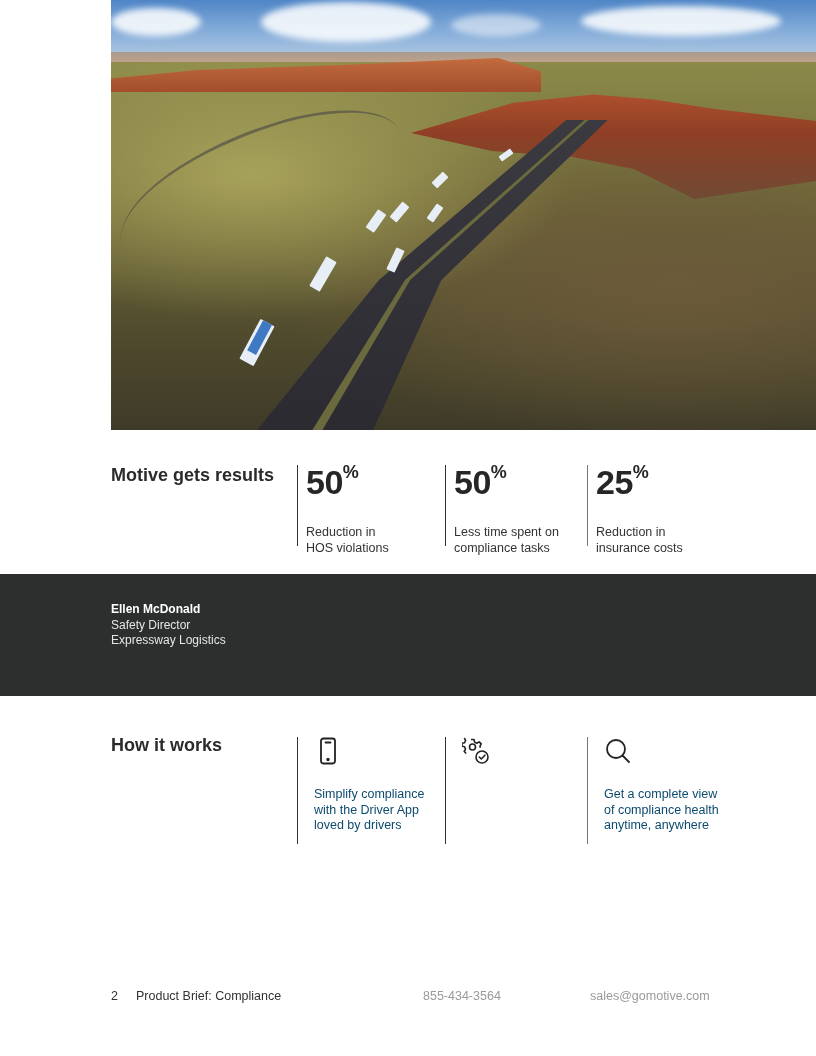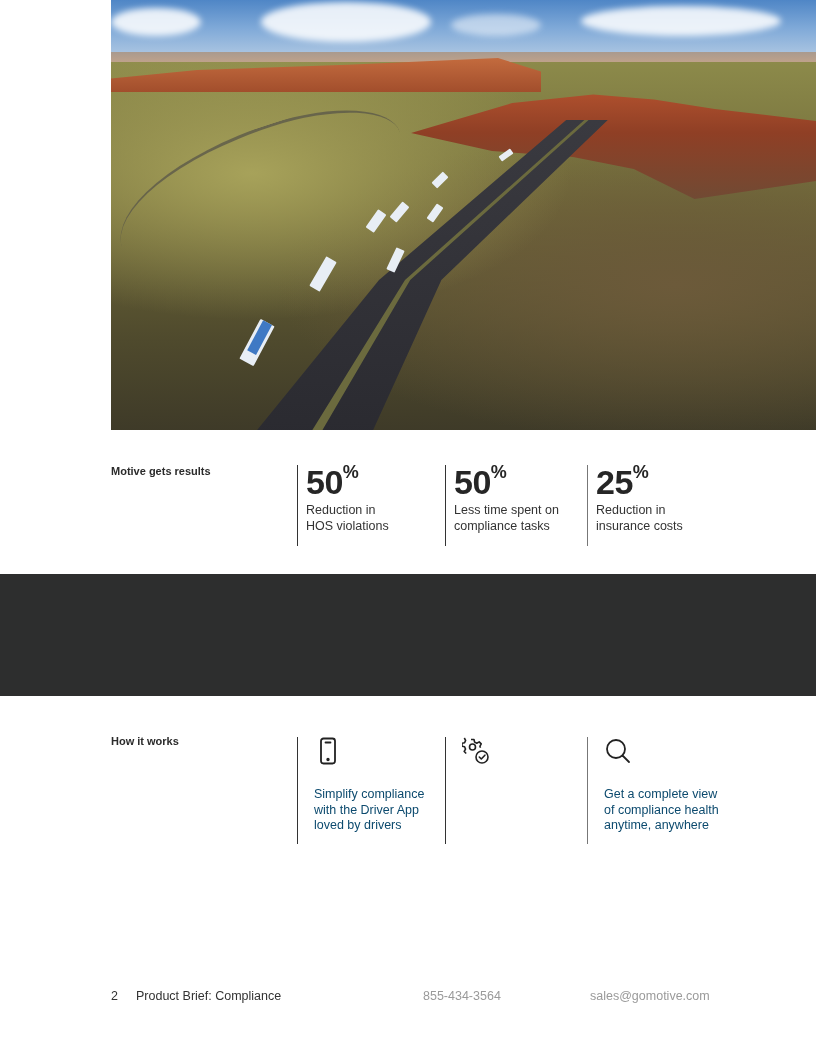--- a/index.html
+++ b/index.html
@@ -50,28 +50,28 @@
     .hero .truck { position: absolute; background: #e8eef5; border-radius: 1px; }
     .hero .trailer { position: absolute; background: #3f79c4; }
     .hero .side-road {
       position: absolute; left: 0; top: 130px; width: 300px; height: 120px;
       border-top: 3px solid #5d5a4a; border-radius: 60% 40% 0 0;
       transform: rotate(-18deg); opacity: 0.8;
     }
 
     
     .section-label {
-      position: absolute; left: 111px; font-size: 11px; font-weight: bold; color: #2b2b2b;
+      position: absolute; left: 111px; font-size: 18px; font-weight: bold; color: #2b2b2b;
     }
     .stat {
       position: absolute; border-left: 1px solid #333; padding-left: 8px;
     }
     .stat .num { font-size: 34px; font-weight: bold; color: #262626; line-height: 1; letter-spacing: -0.5px; }
     .stat .num sup { font-size: 18px; font-weight: bold; vertical-align: top; position: relative; top: -2px; }
-    .stat .desc { font-size: 12.5px; color: #333; line-height: 15.5px; margin-top: 4px; }
+    .stat .desc { font-size: 12.5px; color: #333; line-height: 15.5px; margin-top: 26px; }
 
     
     .testimonial {
       position: absolute; left: 0; top: 574px; width: 816px; height: 122px; background: #2d2e2e;
       color: #ffffff;
     }
     .t-person { position: absolute; left: 111px; top: 28px; font-size: 12px; line-height: 15.5px; }
     .t-name { font-weight: bold; }
     .t-role, .t-company { color: #e6e6e6; }
     .t-quote {
@@ -130,20 +130,25 @@
 <div class="stat" style="left:445px;top:465px;height:81px;">
   <div class="num"><span>50</span><sup>%</sup></div>
   <div class="desc"><span>Less time spent on</span><br><span>compliance tasks</span></div>
 </div>
 <div class="stat" style="left:587px;top:465px;height:81px;border-left-color:#777;">
   <div class="num"><span>25</span><sup>%</sup></div>
   <div class="desc"><span>Reduction in</span><br><span>insurance costs</span></div>
 </div>
 
 <div class="testimonial">
+  <div class="t-person">
+    <div class="t-name">Ellen McDonald</div>
+    <div class="t-role">Safety Director</div>
+    <div class="t-company">Expressway Logistics</div>
+  </div>
 </div>
 
 <div class="section-label" style="top:735px;">How it works</div>
 
 <div class="feature" style="left:297px;width:148px;">
   <svg class="icon" viewBox="0 0 28 28" fill="none" stroke="#222" stroke-width="1.8">
     <rect x="7" y="1.5" width="14" height="25" rx="2.5"></rect>
     <line x1="11.5" y1="5.5" x2="16.5" y2="5.5" stroke-linecap="round"></line>
     <circle cx="14" cy="22.5" r="0.8" fill="#222"></circle>
   </svg>

